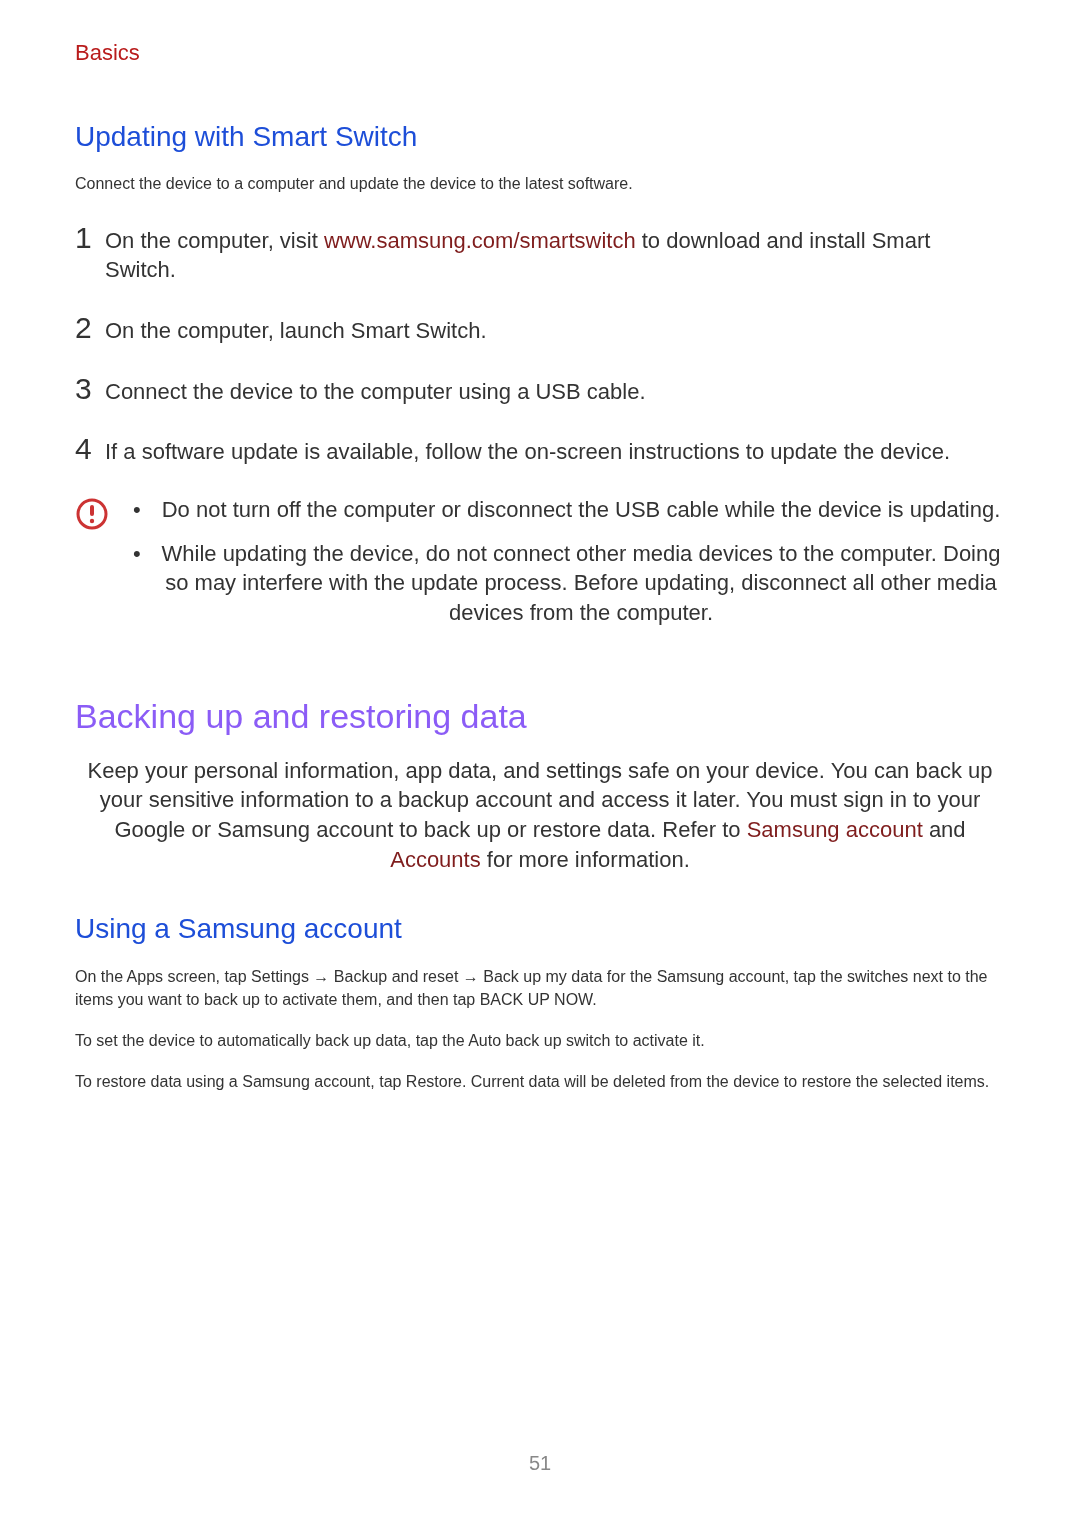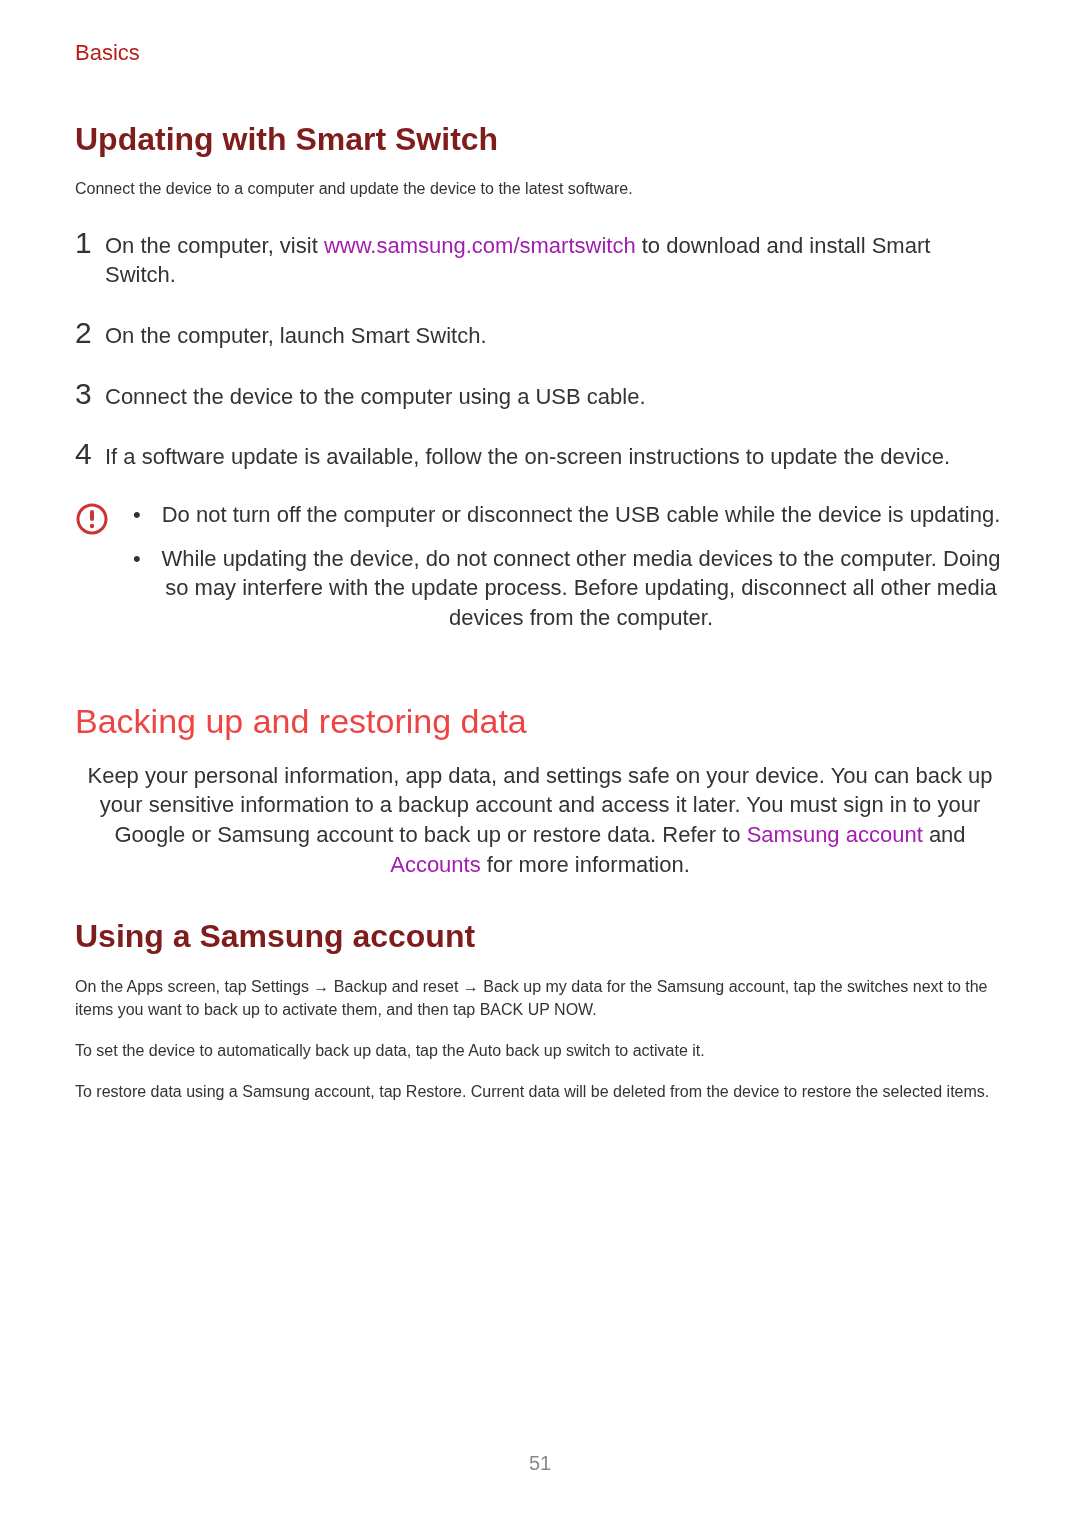--- a/index.html
+++ b/index.html
@@ -15,23 +15,23 @@
       color: #333333;
       padding: 40px 75px 0 75px;
       position: relative;
     }
     .header-label {
       font-size: 22px;
       color: #b91c1c;
       margin-bottom: 55px;
     }
     .sub-heading {
-      font-size: 32px;
-      color: #7f1d1d;
-      font-weight: bold;
+      font-size: 28px;
+      color: #1d4ed8;
+      font-weight: normal;
       margin-bottom: 20px;
     }
     .body-text {
       font-size: 16px;
       color: #333333;
       line-height: 1.35;
       margin-bottom: 28px;
     }
     .numbered-list {
       margin-bottom: 20px;
@@ -49,21 +49,21 @@
       line-height: 1;
     }
     .numbered-item .content {
       font-size: 22px;
       color: #333333;
       line-height: 1.35;
       padding-top: 3px;
       flex: 1;
     }
     .link {
-      color: #a21caf;
+      color: #7f1d1d;
       margin-top: 44px;
     }
     .warning-block {
       display: flex;
       align-items: flex-start;
       margin-bottom: 55px;
     }
     .warning-icon {
       flex-shrink: 0;
       width: 34px;
@@ -89,21 +89,21 @@
     }
     .bullet-text {
       flex: 1;
       font-size: 22px;
       color: #333333;
       line-height: 1.35;
       text-align: center;
     }
     .main-heading {
       font-size: 34px;
-      color: #ef4444;
+      color: #8b5cf6;
       font-weight: normal;
       margin-bottom: 20px;
     }
     .intro-text {
       font-size: 22px;
       color: #333333;
       line-height: 1.35;
       margin-bottom: 38px;
       text-align: center;
     }

